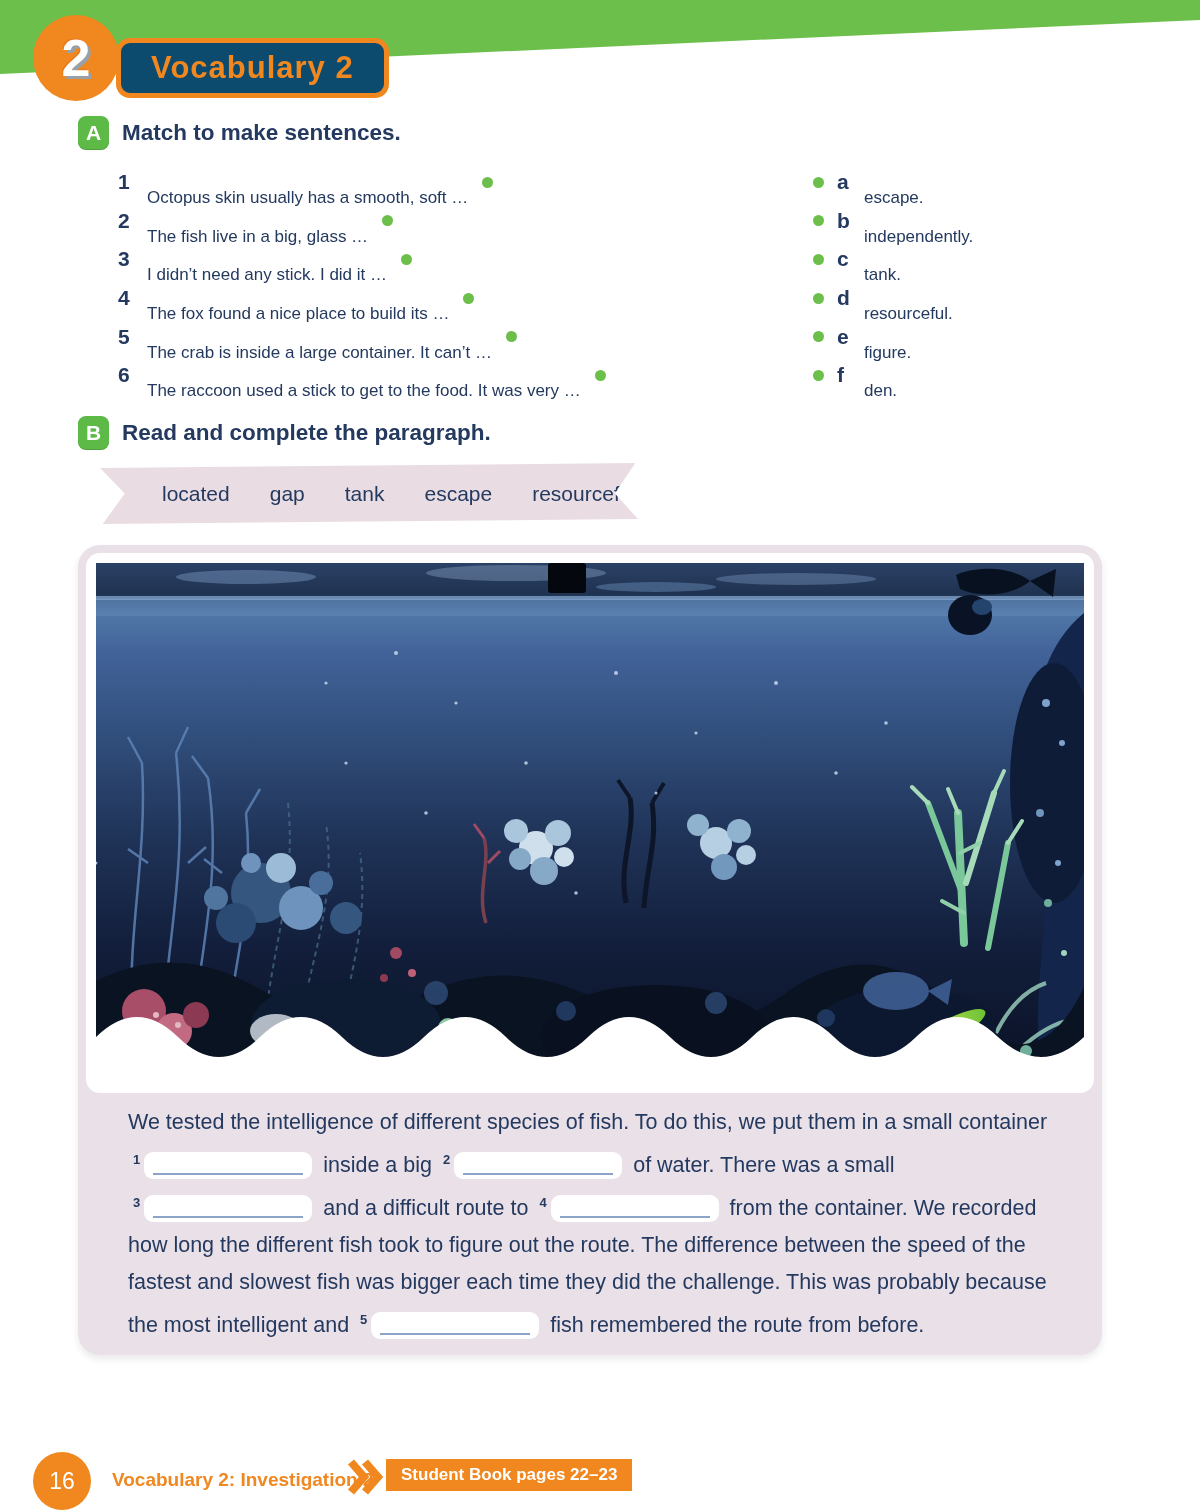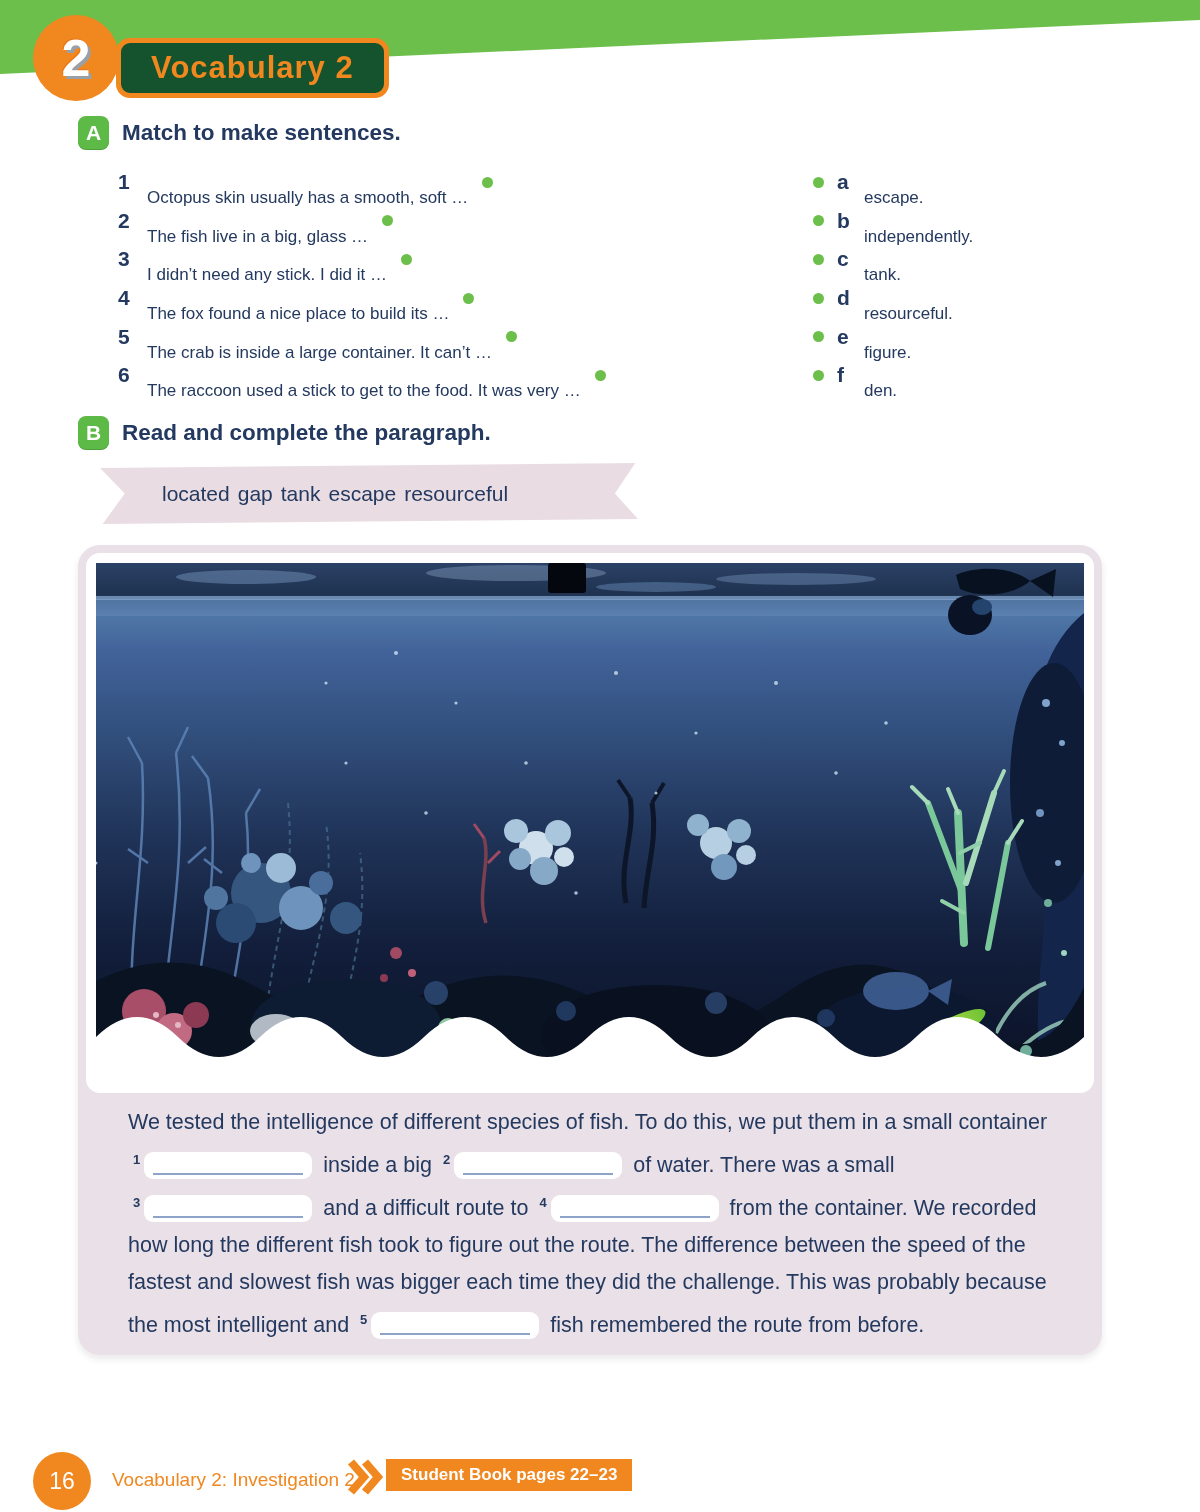--- a/index.html
+++ b/index.html
@@ -15,21 +15,21 @@
   .unit-circle{
     position:absolute;left:33px;top:15px;width:86px;height:86px;border-radius:50%;
     background:#f0871f;display:flex;align-items:center;justify-content:center;z-index:3;
   }
   .unit-circle span{
     font-size:52px;font-weight:bold;color:#ffffff;
     text-shadow:3px 3px 0 #9aa0a8,-1px -1px 0 #e8771a;
   }
   .title-box{
     position:absolute;left:116px;top:38px;height:50px;padding:0 30px;z-index:2;
-    background:#14532d;border:5px solid #f0871f;border-radius:14px;
+    background:#0c4a6e;border:5px solid #f0871f;border-radius:14px;
     display:flex;align-items:center;
   }
   .title-box span{font-size:31px;font-weight:bold;color:#f0871f;letter-spacing:1px;}
   
   .sec{position:absolute;left:78px;width:1044px;}
   .sec-a{top:116px;}
   .sec-b{top:416px;}
   .sec-header{display:flex;align-items:center;gap:13px;}
   .badge{
     width:31px;height:33px;border-radius:8px;background:#5eba47;color:#fff;
@@ -45,21 +45,21 @@
   .item-text,.opt-text{font-size:17px;margin-top:32px;}
   .dot{width:11px;height:11px;border-radius:50%;background:#6cbf4a;flex:none;}
   .match-left .dot{margin-left:14px;}
   .match-right{display:flex;align-items:center;}
   .match-right .dot{margin-right:13px;}
   .opt-letter{width:27px;font-weight:bold;font-size:21px;flex:none;}
   
   .ribbon{
     position:absolute;left:100px;top:463px;width:538px;height:61px;background:#e9dde3;
     clip-path:polygon(0 8%,99.5% 0,95.7% 50%,100% 92%,0.5% 100%,4.6% 50%);
-    display:flex;align-items:center;padding-left:62px;gap:8px;box-sizing:border-box;
+    display:flex;align-items:center;padding-left:62px;gap:40px;box-sizing:border-box;
   }
   .wb-word{font-size:21px;color:#24395f;}
   
   .card{
     position:absolute;left:78px;top:545px;width:1024px;height:810px;border-radius:22px;
     background:#eae0e7;box-shadow:0 4px 7px rgba(60,40,60,.10);
   }
   .photo-frame{
     position:absolute;left:86px;top:553px;width:1008px;height:540px;border-radius:14px;
     background:#ffffff;overflow:hidden;
@@ -80,21 +80,21 @@
     content:"";position:absolute;left:9px;right:9px;bottom:4px;
     border-bottom:2px solid #8ea3c8;
   }
   
   .page-circle{
     position:absolute;left:33px;top:1452px;width:58px;height:58px;border-radius:50%;
     background:#f0871f;display:flex;align-items:center;justify-content:center;
   }
   .page-circle span{color:#fff;font-size:23px;font-weight:normal;}
   .lesson-label{
-    position:absolute;left:112px;top:1469px;font-size:19px;font-weight:normal;color:#f0871f;
+    position:absolute;left:112px;top:1469px;font-size:19px;font-weight:bold;color:#f0871f;
   }
   .chev{position:absolute;left:347px;top:1456px;}
   .book-tag{
     position:absolute;left:386px;top:1459px;background:#f0871f;color:#fff;
     font-size:17px;font-weight:bold;padding:6px 15px;border-radius:0;
   }
 </style>
 </head>
 <body>
 

